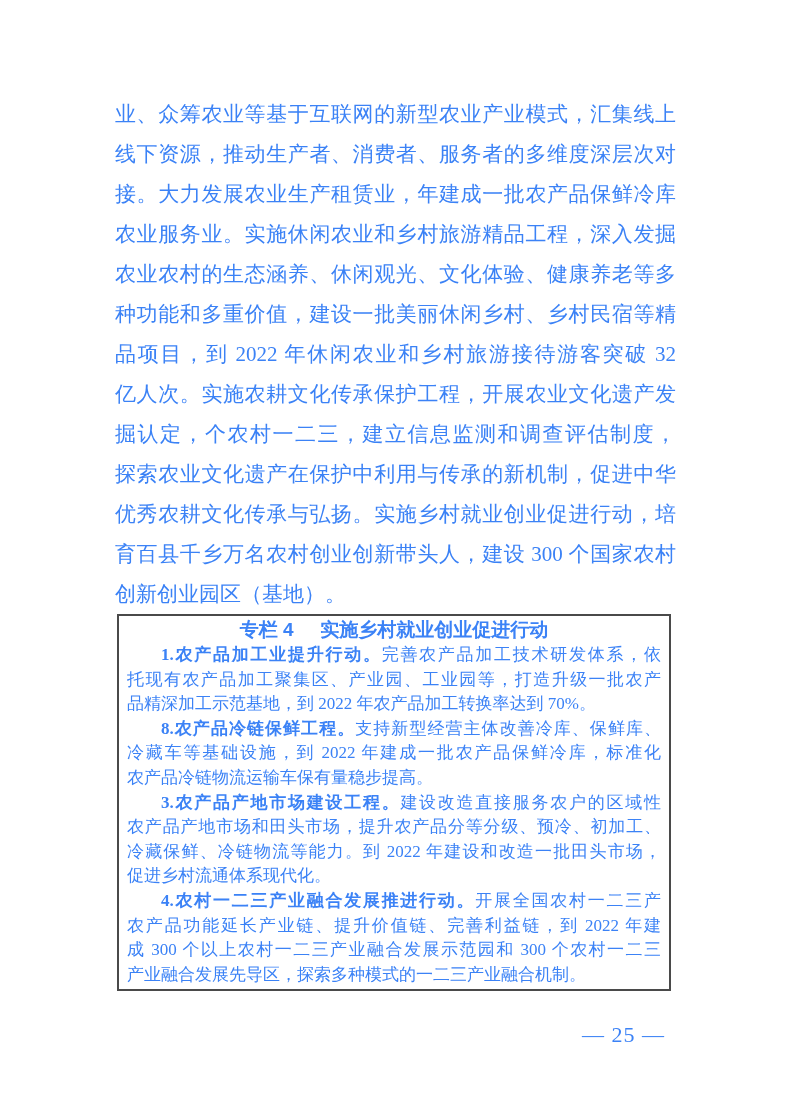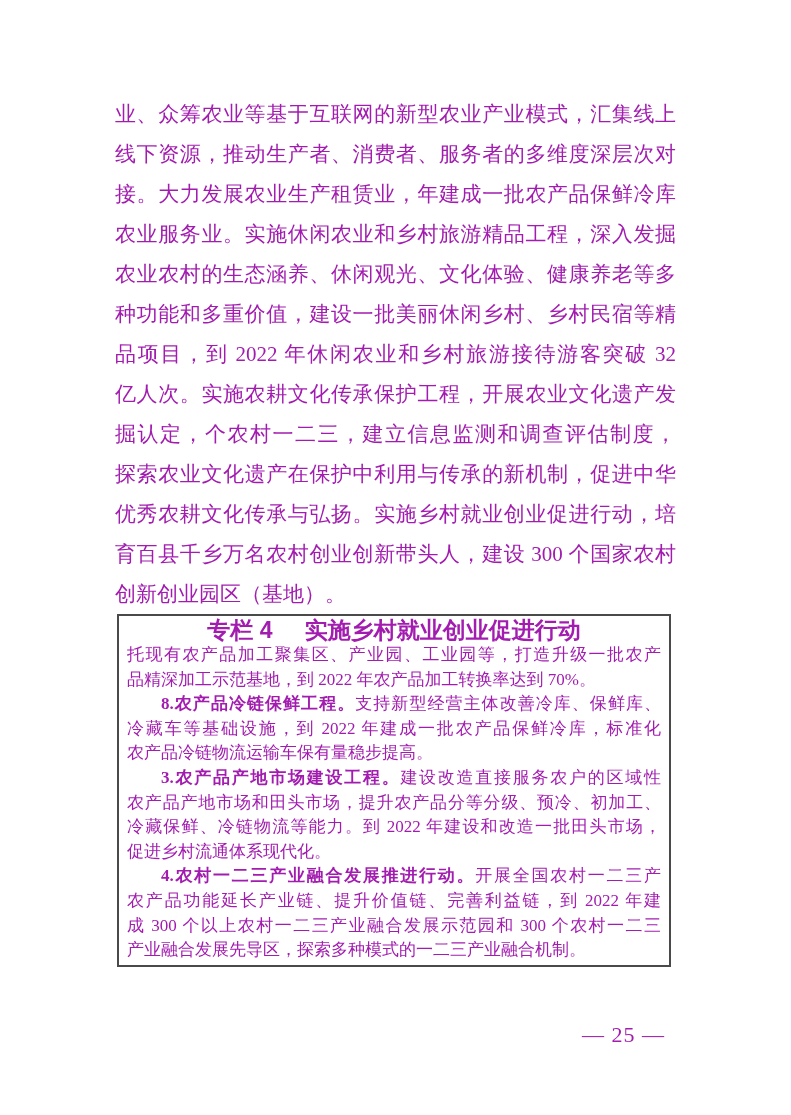--- a/index.html
+++ b/index.html
@@ -5,21 +5,21 @@
   html, body { margin: 0; padding: 0; }
   body {
     width: 791px; height: 1115px;
     background: #f4f4f4;
     font-family: "Liberation Serif", "DejaVu Serif", serif;
   }
   .page {
     position: relative;
     width: 791px; height: 1115px;
     background: #ffffff;
-    color: #a21caf;
+    color: #3b82f6;
     overflow: hidden;
   }
   
   .body-text {
     position: absolute;
     left: 115px; top: 94px;
     width: 561px;
     font-size: 21px;
   }
   .body-text .bline {
@@ -42,21 +42,21 @@
     padding: 1px 8px 2px 8px;
     font-size: 17px;
   }
   .box-title {
     display: flex;
     justify-content: center;
     align-items: flex-start;
     gap: 1.4em;
     font-family: "Liberation Sans", "DejaVu Sans", sans-serif;
     font-weight: bold;
-    font-size: 23px;
+    font-size: 19px;
     line-height: 26px;
   }
   .feature-box .xline {
     line-height: 24.6px;
   }
   .indent { text-indent: 2em; }
   .lead { font-weight: bold; }
   
   .footer-page-number {
     position: absolute;
@@ -87,20 +87,23 @@
     <div class="bline jline">育百县千乡万名农村创业创新带头人，建设 300 个国家农村</div>
     <div class="bline">创新创业园区（基地）。</div>
   </div>
 
   <div class="feature-box">
     <div class="box-title">
       <span>专栏 4</span>
       <span>实施乡村就业创业促进行动</span>
     </div>
 
+    <div class="xline jline indent">
+      <b class="lead">1.农产品加工业提升行动。</b><span>完善农产品加工技术研发体系，依</span>
+    </div>
     <div class="xline jline">托现有农产品加工聚集区、产业园、工业园等，打造升级一批农产</div>
     <div class="xline">品精深加工示范基地，到 2022 年农产品加工转换率达到 70%。</div>
 
     <div class="xline jline indent">
       <b class="lead">8.农产品冷链保鲜工程。</b><span>支持新型经营主体改善冷库、保鲜库、</span>
     </div>
     <div class="xline jline">冷藏车等基础设施，到 2022 年建成一批农产品保鲜冷库，标准化</div>
     <div class="xline">农产品冷链物流运输车保有量稳步提高。</div>
 
     <div class="xline jline indent">

